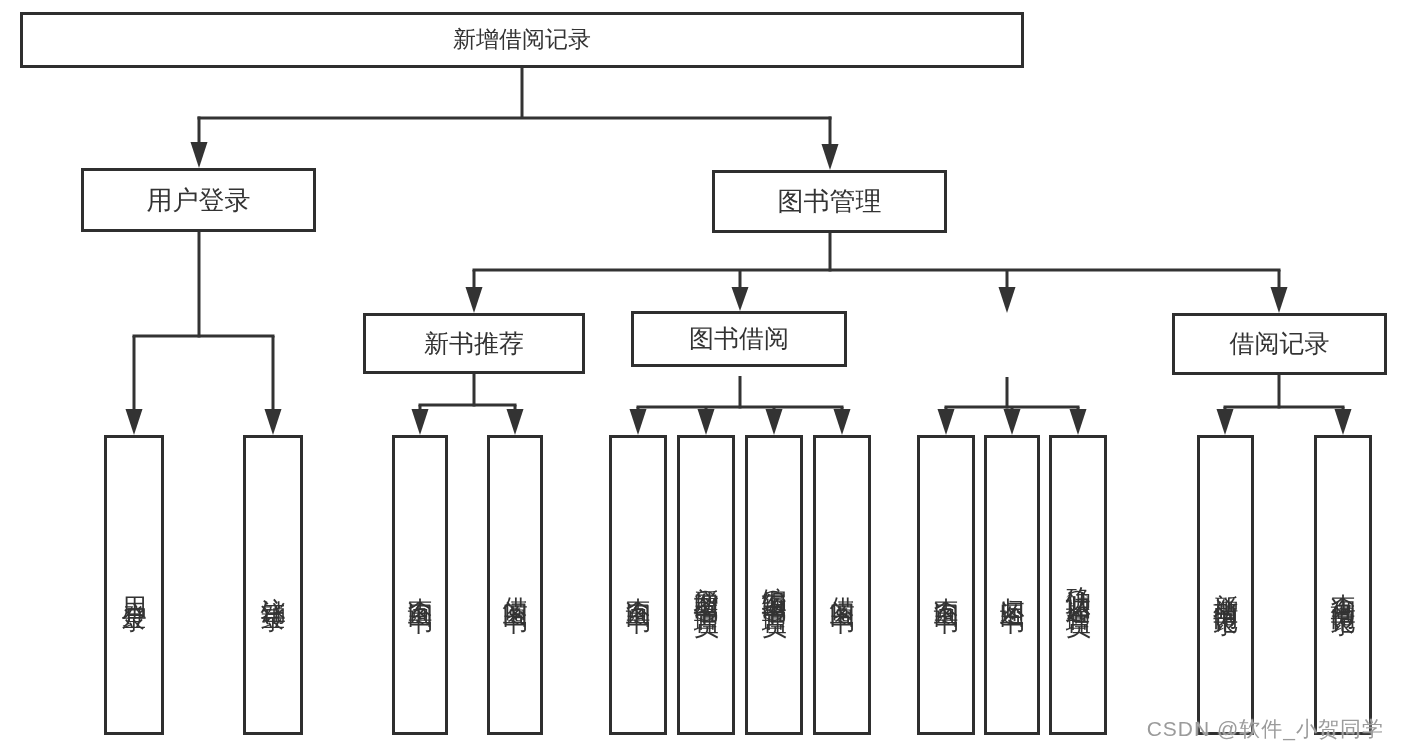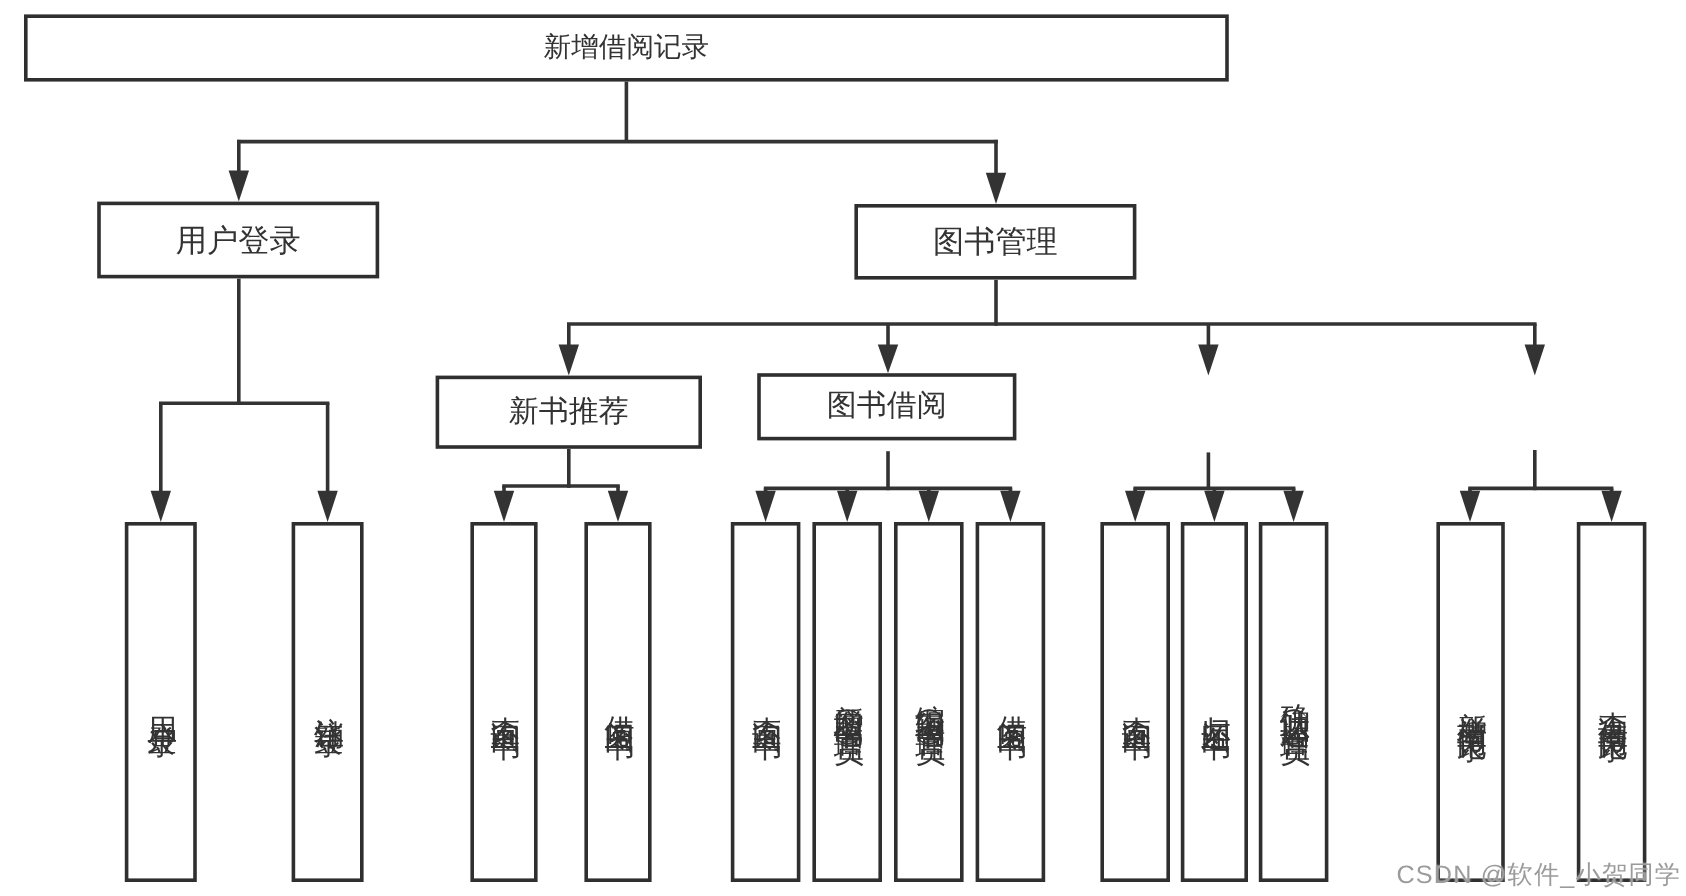--- a/index.html
+++ b/index.html
@@ -36,21 +36,21 @@
   .node-h.root { font-size: 23px; }
   .node-h.lvl2 { font-size: 26px; }
   .node-v {
     writing-mode: vertical-rl;
     font-size: 25px;
     letter-spacing: 4px;
     text-align: center;
   }
   #watermark {
     position: absolute;
-    right: 4px;
+    right: 21px;
     bottom: 4px;
     z-index: 3;
     font-size: 21px;
     letter-spacing: 1px;
     color: var(--watermark);
     text-shadow: 0 0 2px #ffffff;
     white-space: nowrap;
   }
 </style>
 </head>
@@ -134,20 +134,21 @@
     </g>
   </svg>
 
   <div class="node-h root" style="left:20px; top:12px; width:1004px; height:56px;">新增借阅记录</div>
 
   <div class="node-h lvl2" style="left:81px; top:168px; width:235px; height:64px;">用户登录</div>
   <div class="node-h" style="left:363px; top:313px; width:222px; height:61px;">新书推荐</div>
 
   <div class="node-h lvl2" style="left:712px; top:170px; width:235px; height:63px;">图书管理</div>
   <div class="node-h" style="left:631px; top:311px; width:216px; height:56px;">图书借阅</div>
+  <div class="node-h" style="left:1172px; top:313px; width:215px; height:62px;">借阅记录</div>
 
   <div class="node-v" style="left:104px; top:435px; width:60px; height:300px;">用户登录</div>
   <div class="node-v" style="left:243px; top:435px; width:60px; height:300px;">注销登录</div>
 
   <div class="node-v" style="left:392px; top:435px; width:56px; height:300px;">查询图书</div>
   <div class="node-v" style="left:487px; top:435px; width:56px; height:300px;">借阅图书</div>
 
   <div class="node-v" style="left:609px; top:435px; width:58px; height:300px;">查询图书</div>
   <div class="node-v" style="left:677px; top:435px; width:58px; height:300px;">新增图书（管理员）</div>
   <div class="node-v" style="left:745px; top:435px; width:58px; height:300px;">编辑图书（管理员）</div>

